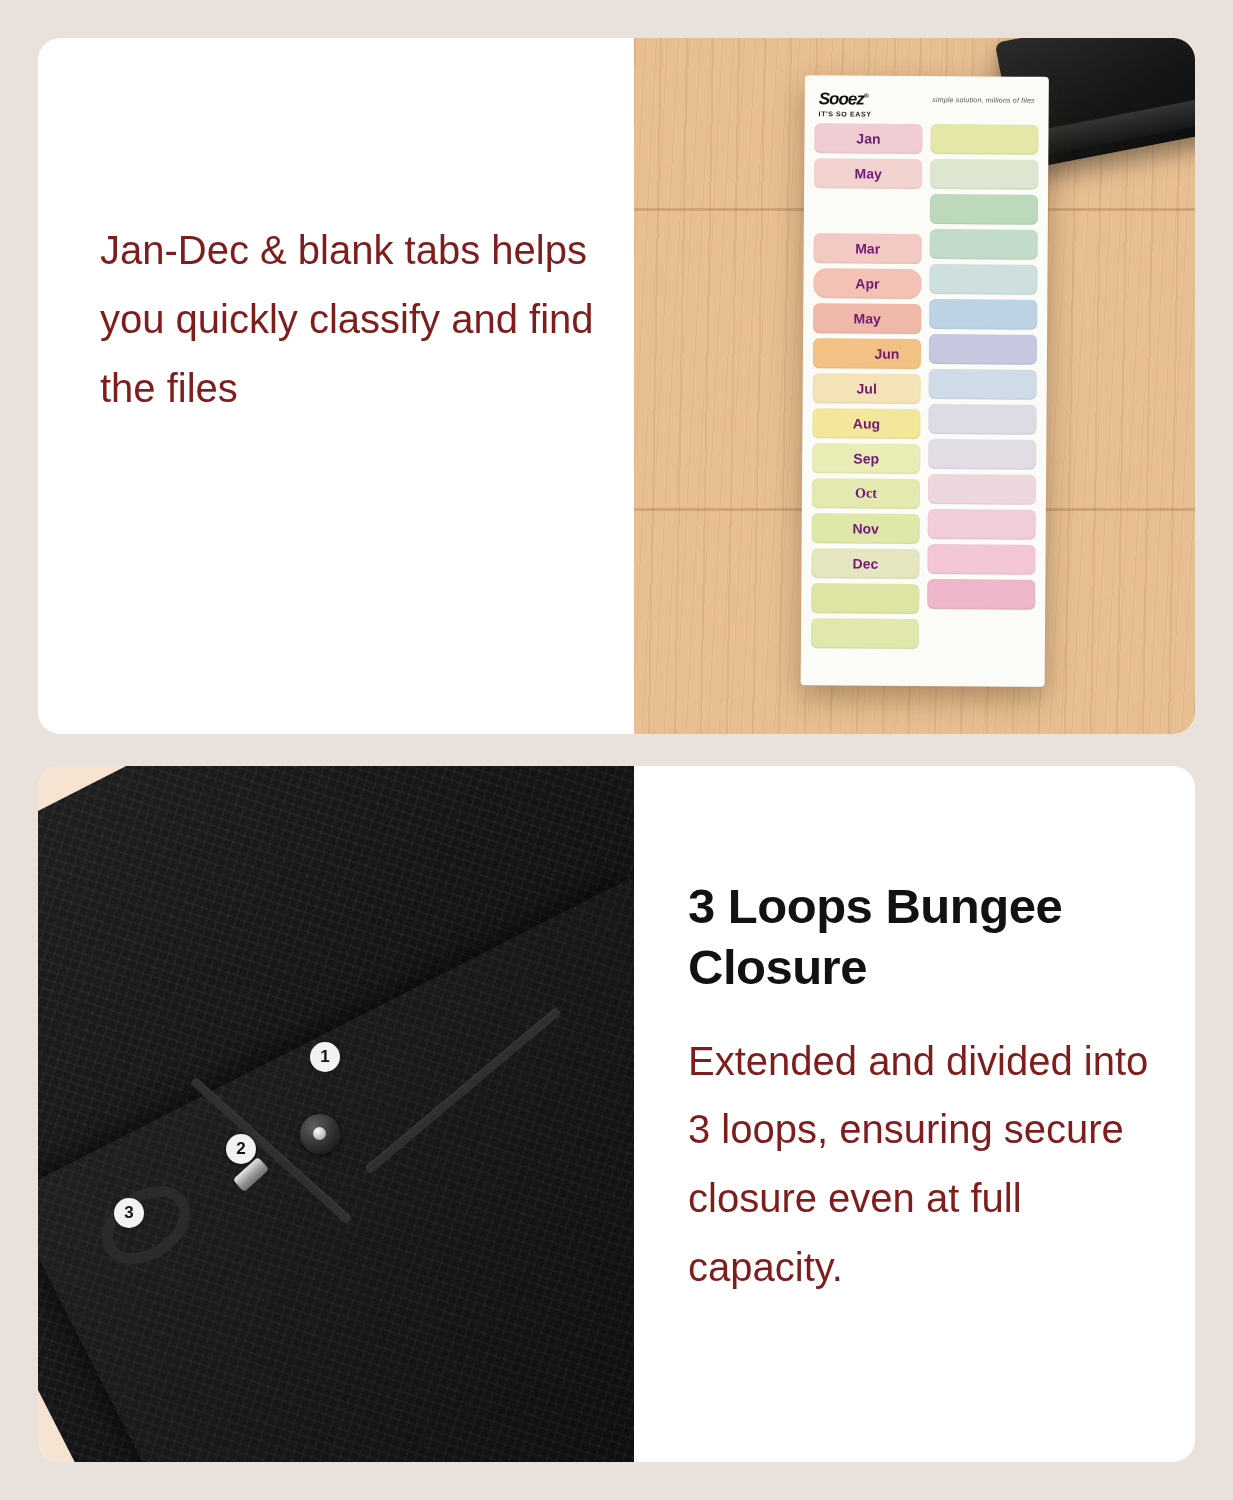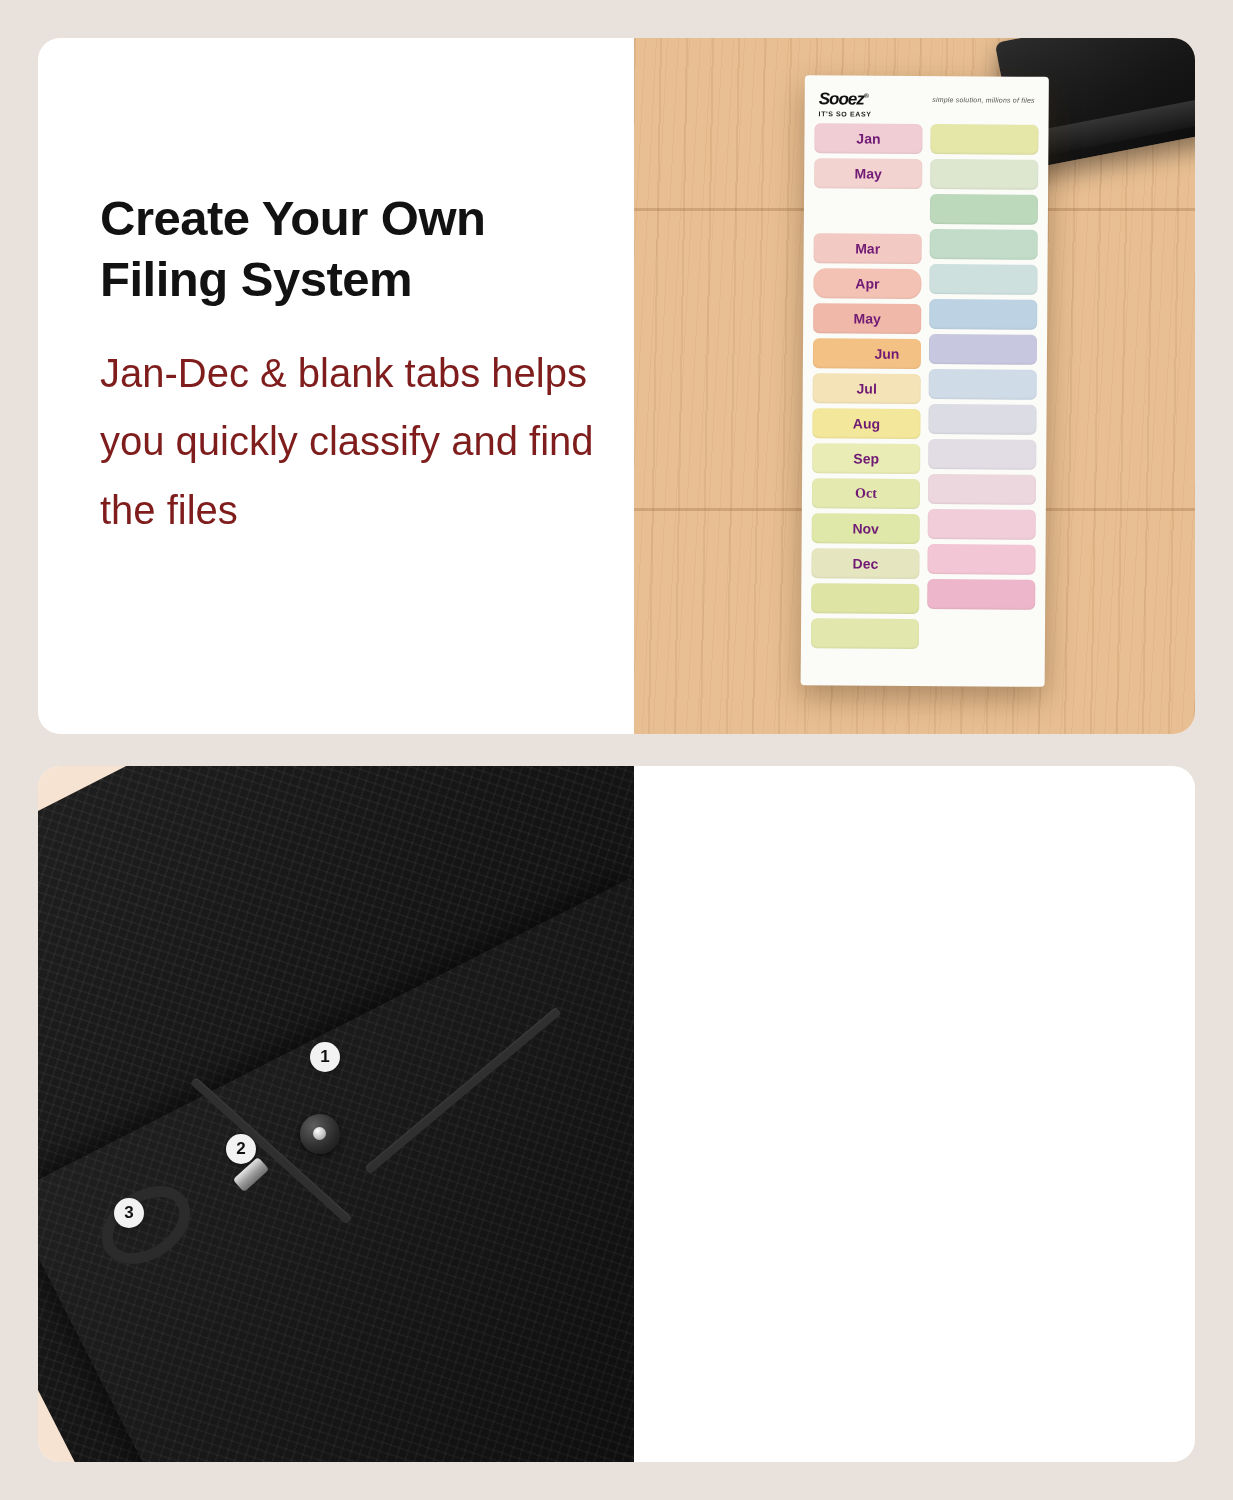--- a/index.html
+++ b/index.html
@@ -255,21 +255,20 @@
   }
 </style>
 </head>
 <body>
 
 <div class="page">
 
   <section class="card panel1">
 
     <div class="text-col">
-      <h2 class="headline">Create Your Own Filing System</h2>
       <p class="body-copy">Jan-Dec &amp; blank tabs helps you quickly classify and find the files</p>
     </div>
 
     <div class="img-col">
       <div class="wood"></div>
       <div class="wood-grain"></div>
       <div class="wood-plank-line" style="top:170px"></div>
       <div class="wood-plank-line" style="top:470px"></div>
       <div class="pouch-corner"></div>
 
@@ -336,15 +335,19 @@
 
       <div class="bead" style="top:348px;left:262px;">
         <div class="bead-dot"></div>
       </div>
 
       <div class="num-badge" style="top:276px;left:272px;">1</div>
       <div class="num-badge" style="top:368px;left:188px;">2</div>
       <div class="num-badge" style="top:432px;left:76px;">3</div>
     </div>
 
+    <div class="text-col">
+      <h2 class="headline">3 Loops Bungee Closure</h2>
+      <p class="body-copy">Extended and divided into 3 loops, ensuring secure closure even at full capacity.</p>
+    </div>
   </section>
 
 </div>
 
 </body></html>

